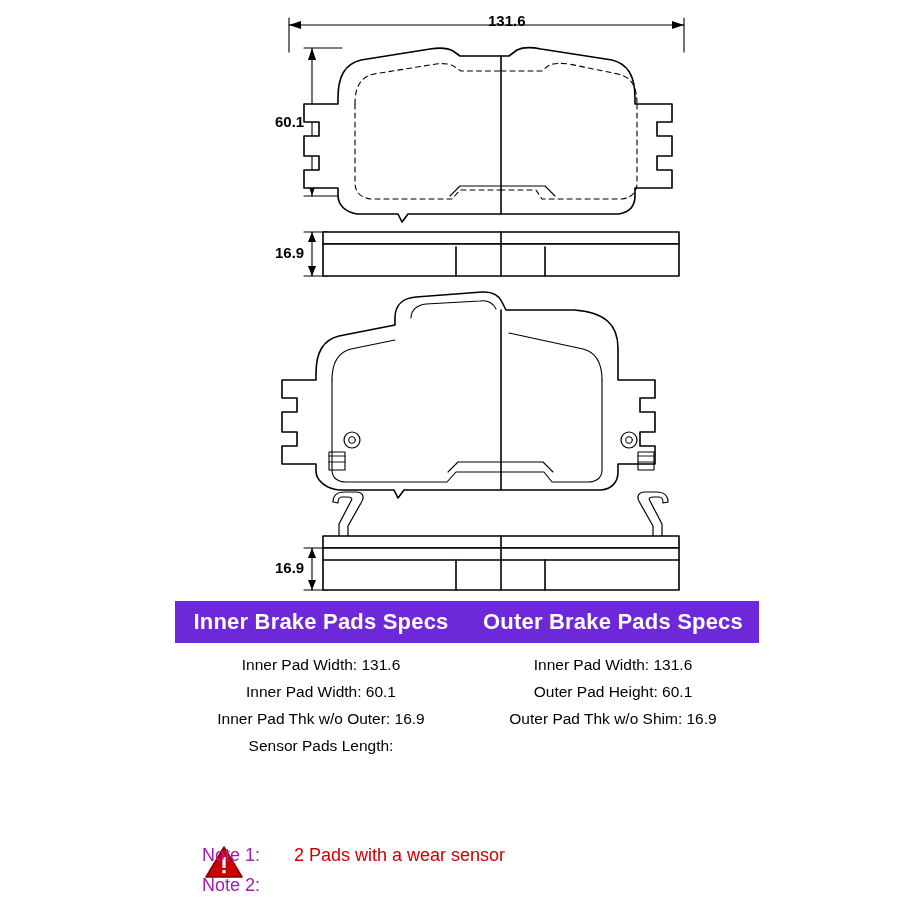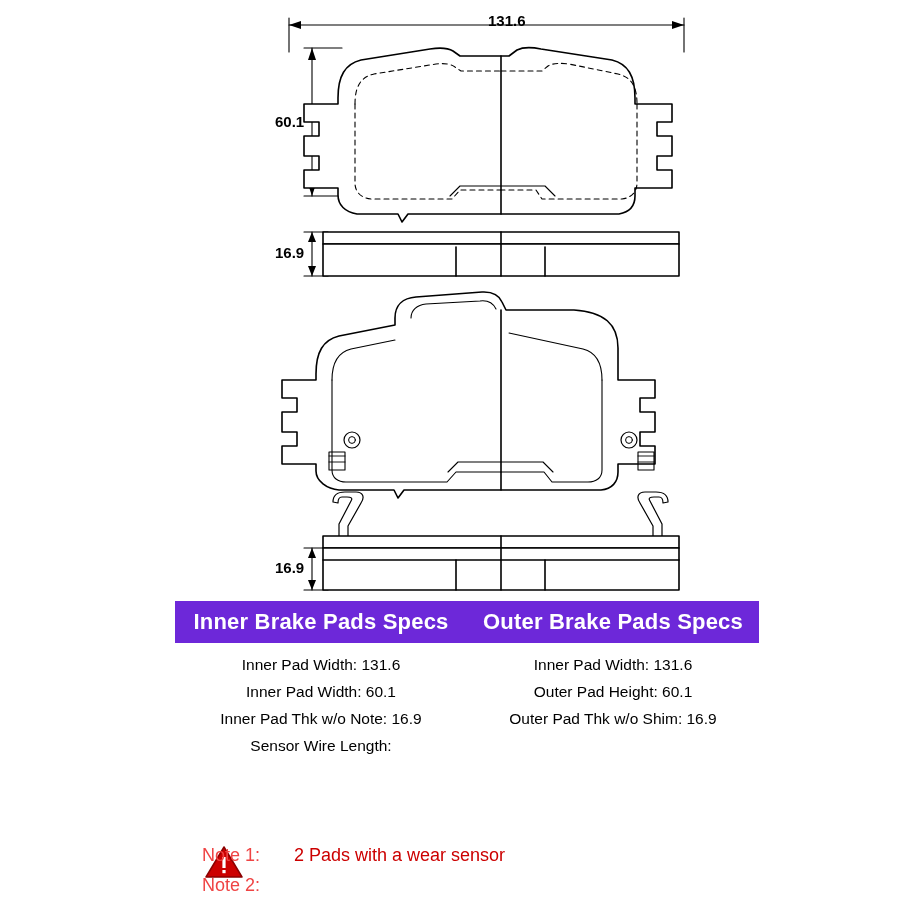--- a/index.html
+++ b/index.html
@@ -84,21 +84,21 @@
     width: 600px;
   }
   .note-line {
     display: flex;
     align-items: center;
     height: 30px;
     font-size: 18px;
   }
   .note-label {
     width: 92px;
-    color: #ef4444;
+    color: #a21caf;
   }
   .note-value {
     color: #cc0000;
     font-weight: normal;
     font-size: 18px;
   }
   .warn-wrap {
     position: absolute;
     left: 192px;
     top: 845px;
@@ -317,25 +317,25 @@
       <div class="specs-col">
         <div class="specs-row">
           <span>Inner Pad Width:</span>
           <span class="val"> 131.6</span>
         </div>
         <div class="specs-row">
           <span>Inner Pad Width:</span>
           <span class="val"> 60.1</span>
         </div>
         <div class="specs-row">
-          <span>Inner Pad Thk w/o Note:</span>
+          <span>Inner Pad Thk w/o Outer:</span>
           <span class="val"> 16.9</span>
         </div>
         <div class="specs-row">
-          <span>Sensor Wire Length:</span>
+          <span>Sensor Pads Length:</span>
           <span class="val"></span>
         </div>
       </div>
       <div class="specs-col">
         <div class="specs-row">
           <span>Inner Pad Width:</span>
           <span class="val"> 131.6</span>
         </div>
         <div class="specs-row">
           <span>Outer Pad Height:</span>

